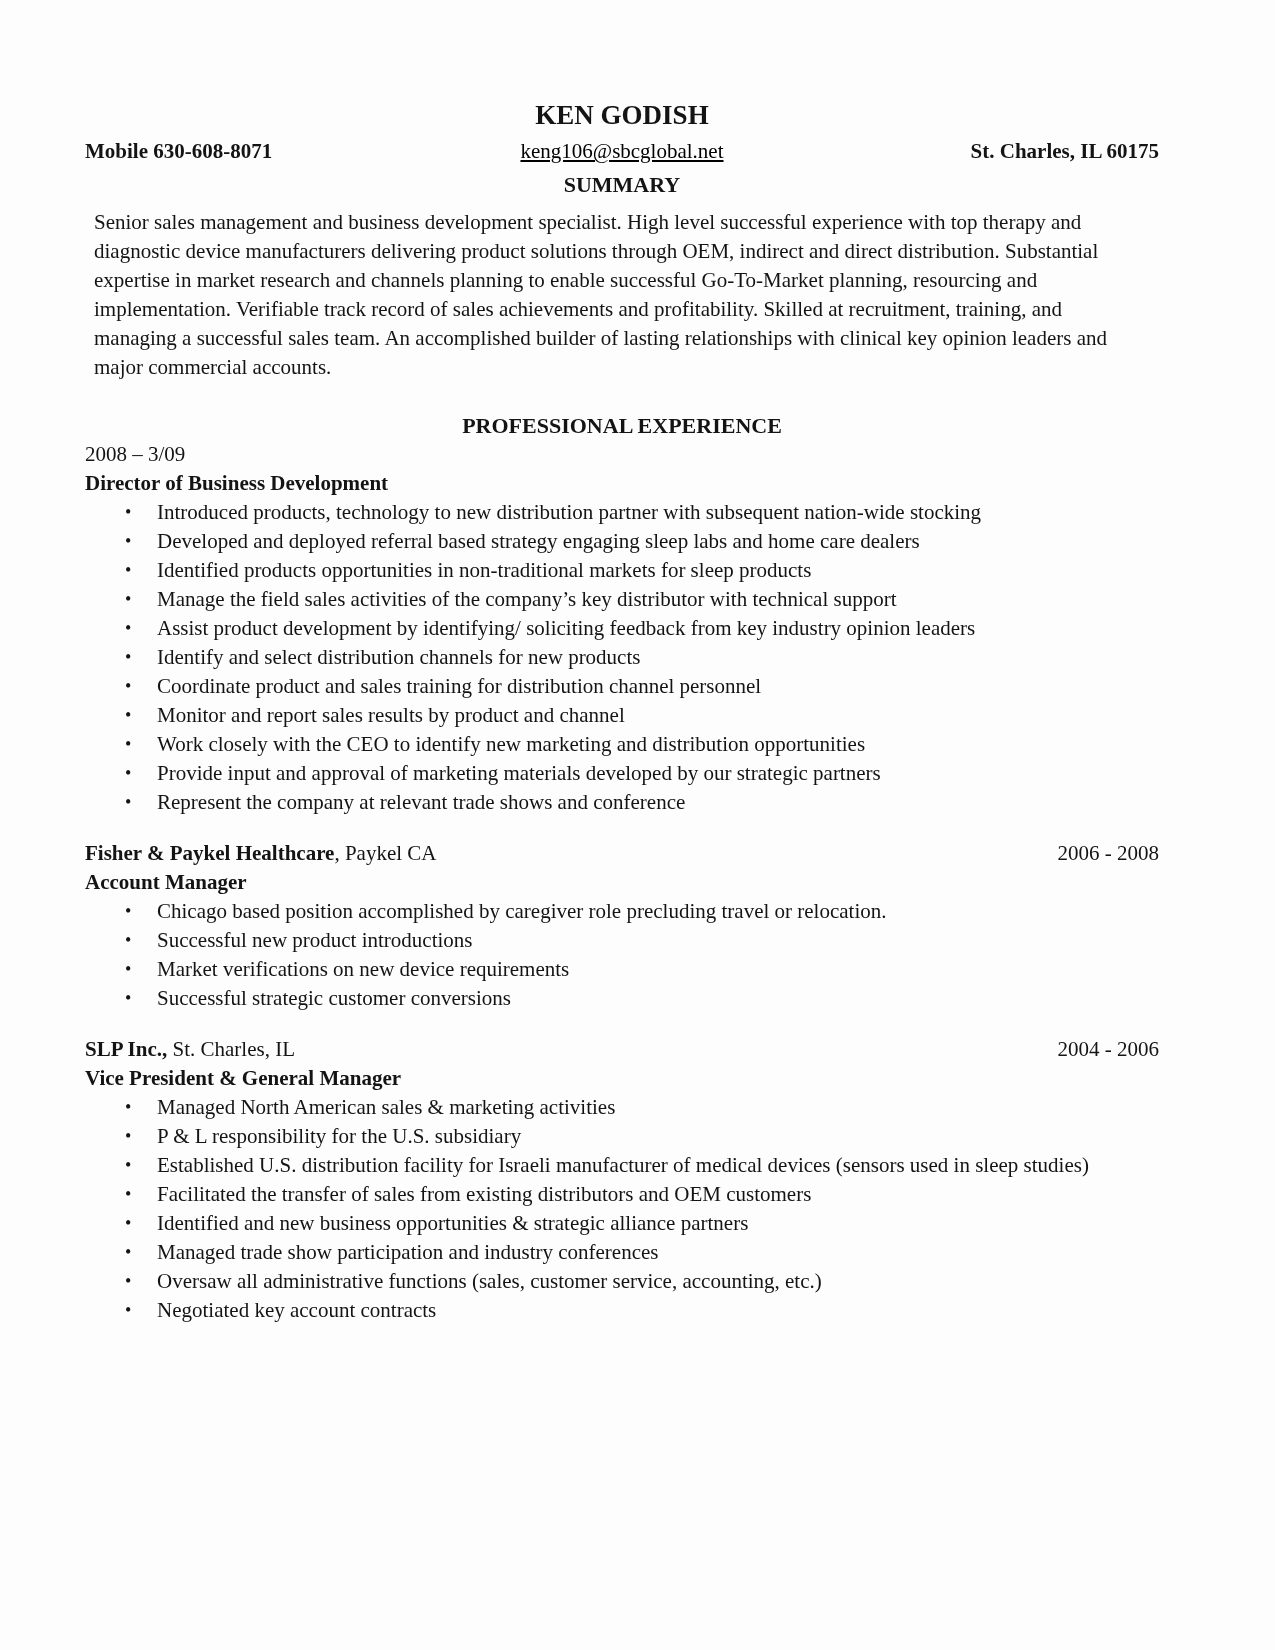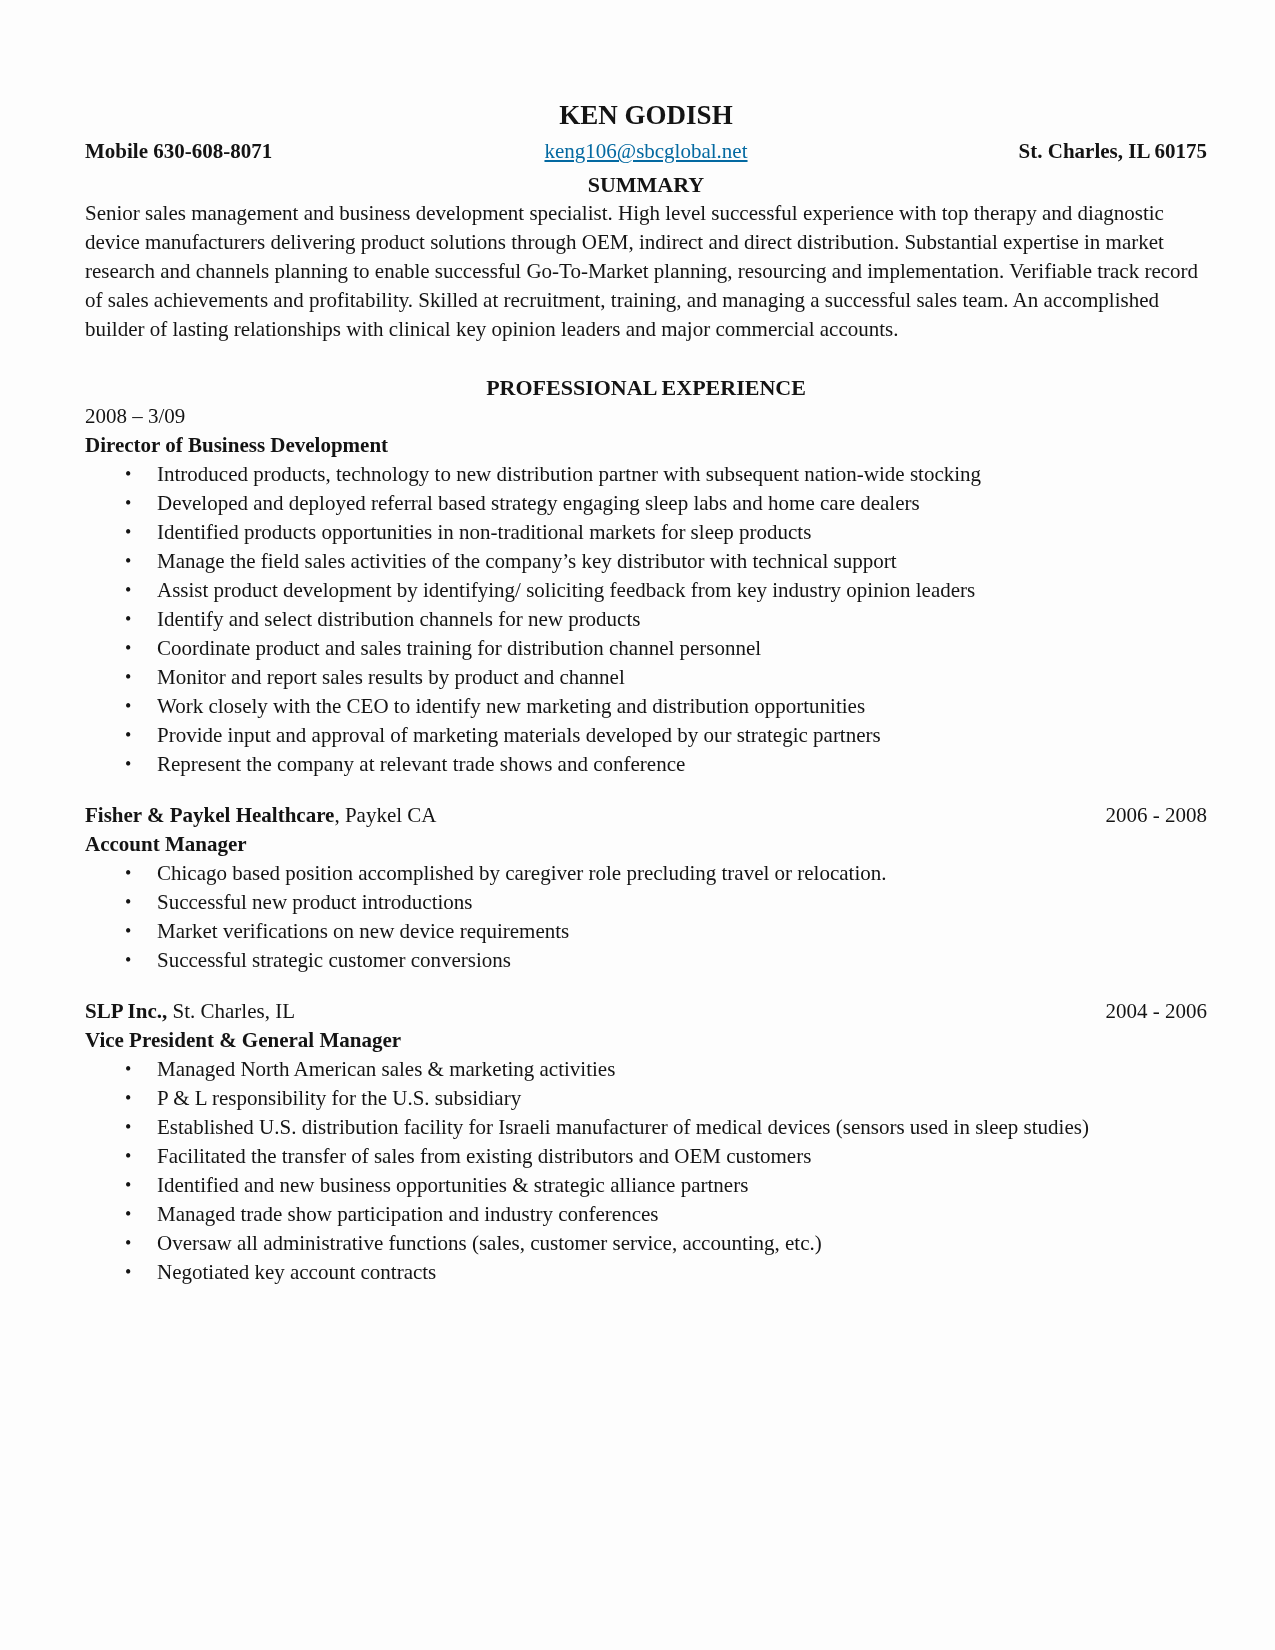--- a/index.html
+++ b/index.html
@@ -11,50 +11,50 @@
     background:#fdfdfd;
     font-family:"Liberation Serif","DejaVu Serif",serif;
     font-size:21px;
     line-height:29px;
     color:#141414;
     box-sizing:border-box;
     overflow:hidden;
   }
   .content{
     box-sizing:border-box;
-    padding:100px 68px 0 85px; 
+    padding:100px 116px 0 85px; 
   }
   .name{
     text-align:center;
     font-weight:bold;
     font-size:27px;
     line-height:31px;
     margin:0 0 6px 0;
   }
   .contact-line{font-weight:bold;}
   .contact-row{
     display:grid;
     grid-template-columns:1fr auto 1fr;
     align-items:baseline;
   }
   .contact-row .left{font-weight:bold;text-align:left;}
   .contact-row .right{font-weight:bold;text-align:right;}
   .email-link{
-    color:#0369a1;
+    color:#000000;
     text-decoration:underline;
     cursor:pointer;
   }
   .section-heading{
     text-align:center;
     font-weight:bold;
     font-size:22px;
     line-height:29px;
     margin:4px 0 0 0;
   }
-  .summary-text{margin:0;}
+  .summary-text{margin:9px;}
   .exp-heading{margin-top:29px;}
   .job{margin-top:22px;}
   .job.first{margin-top:0;}
   .job-header{
     display:flex;
     justify-content:space-between;
     align-items:baseline;
   }
   .job-company-bold{font-weight:bold;}
   .job-dates{white-space:nowrap;}

